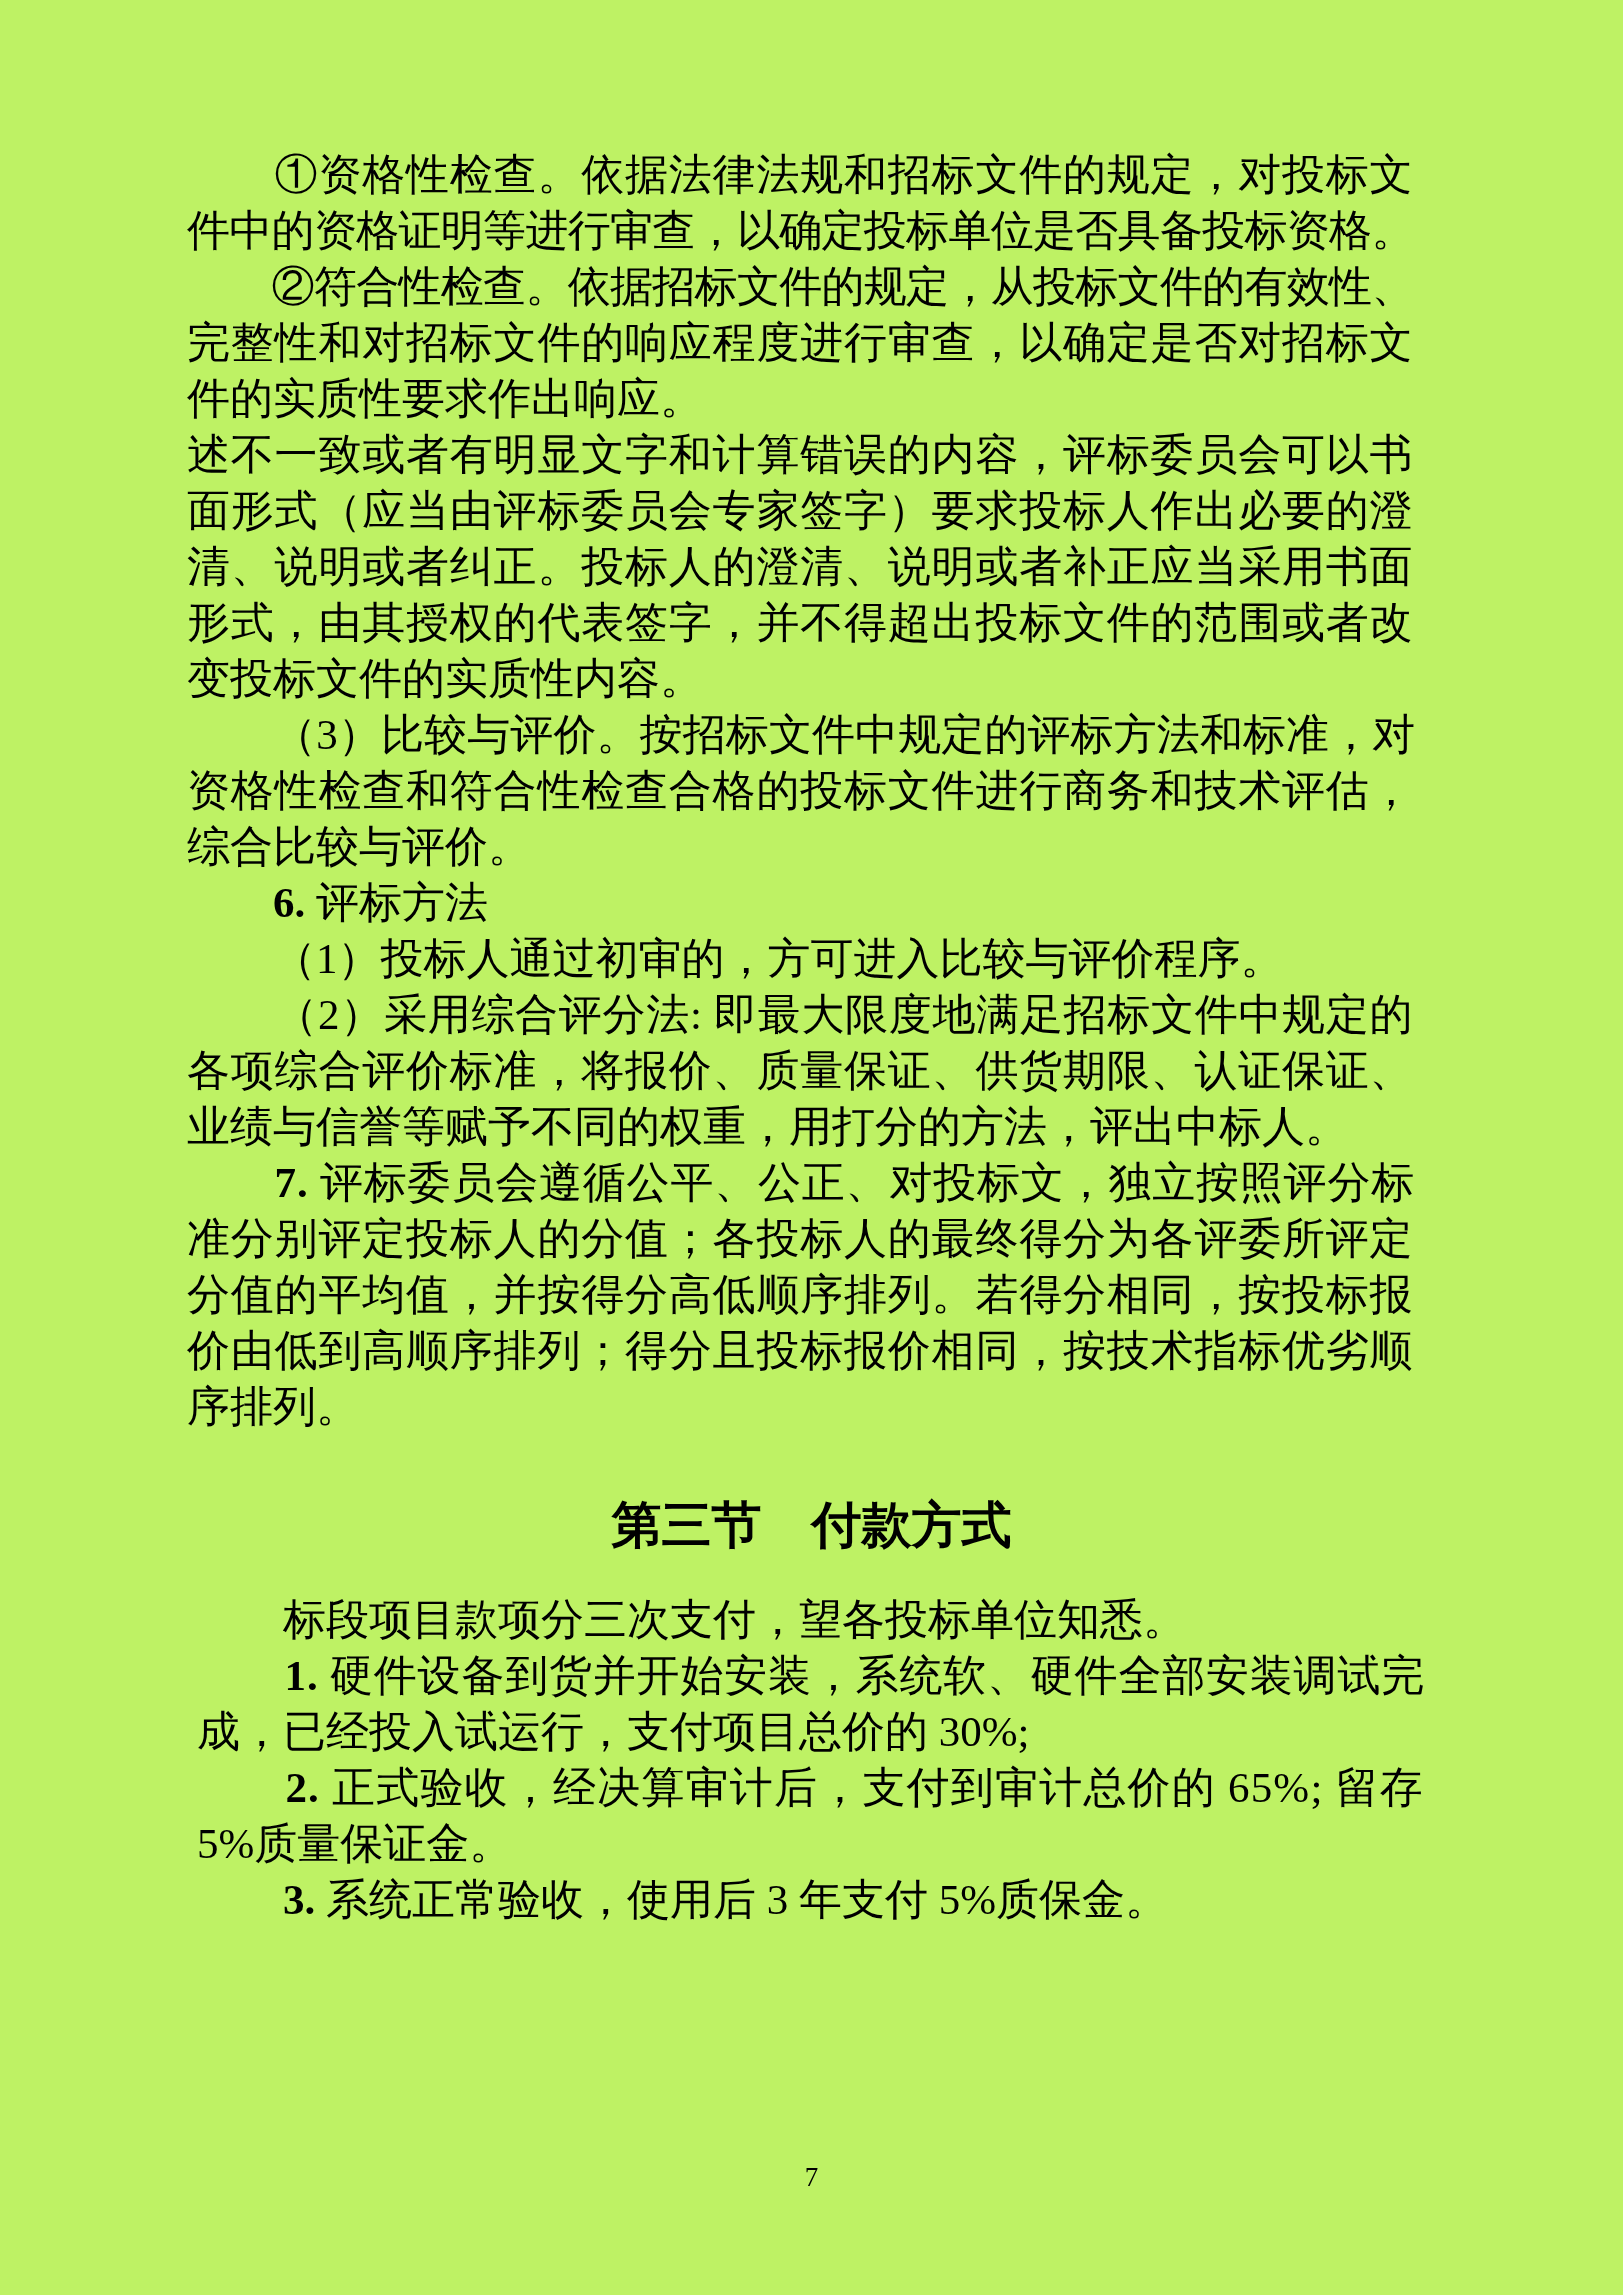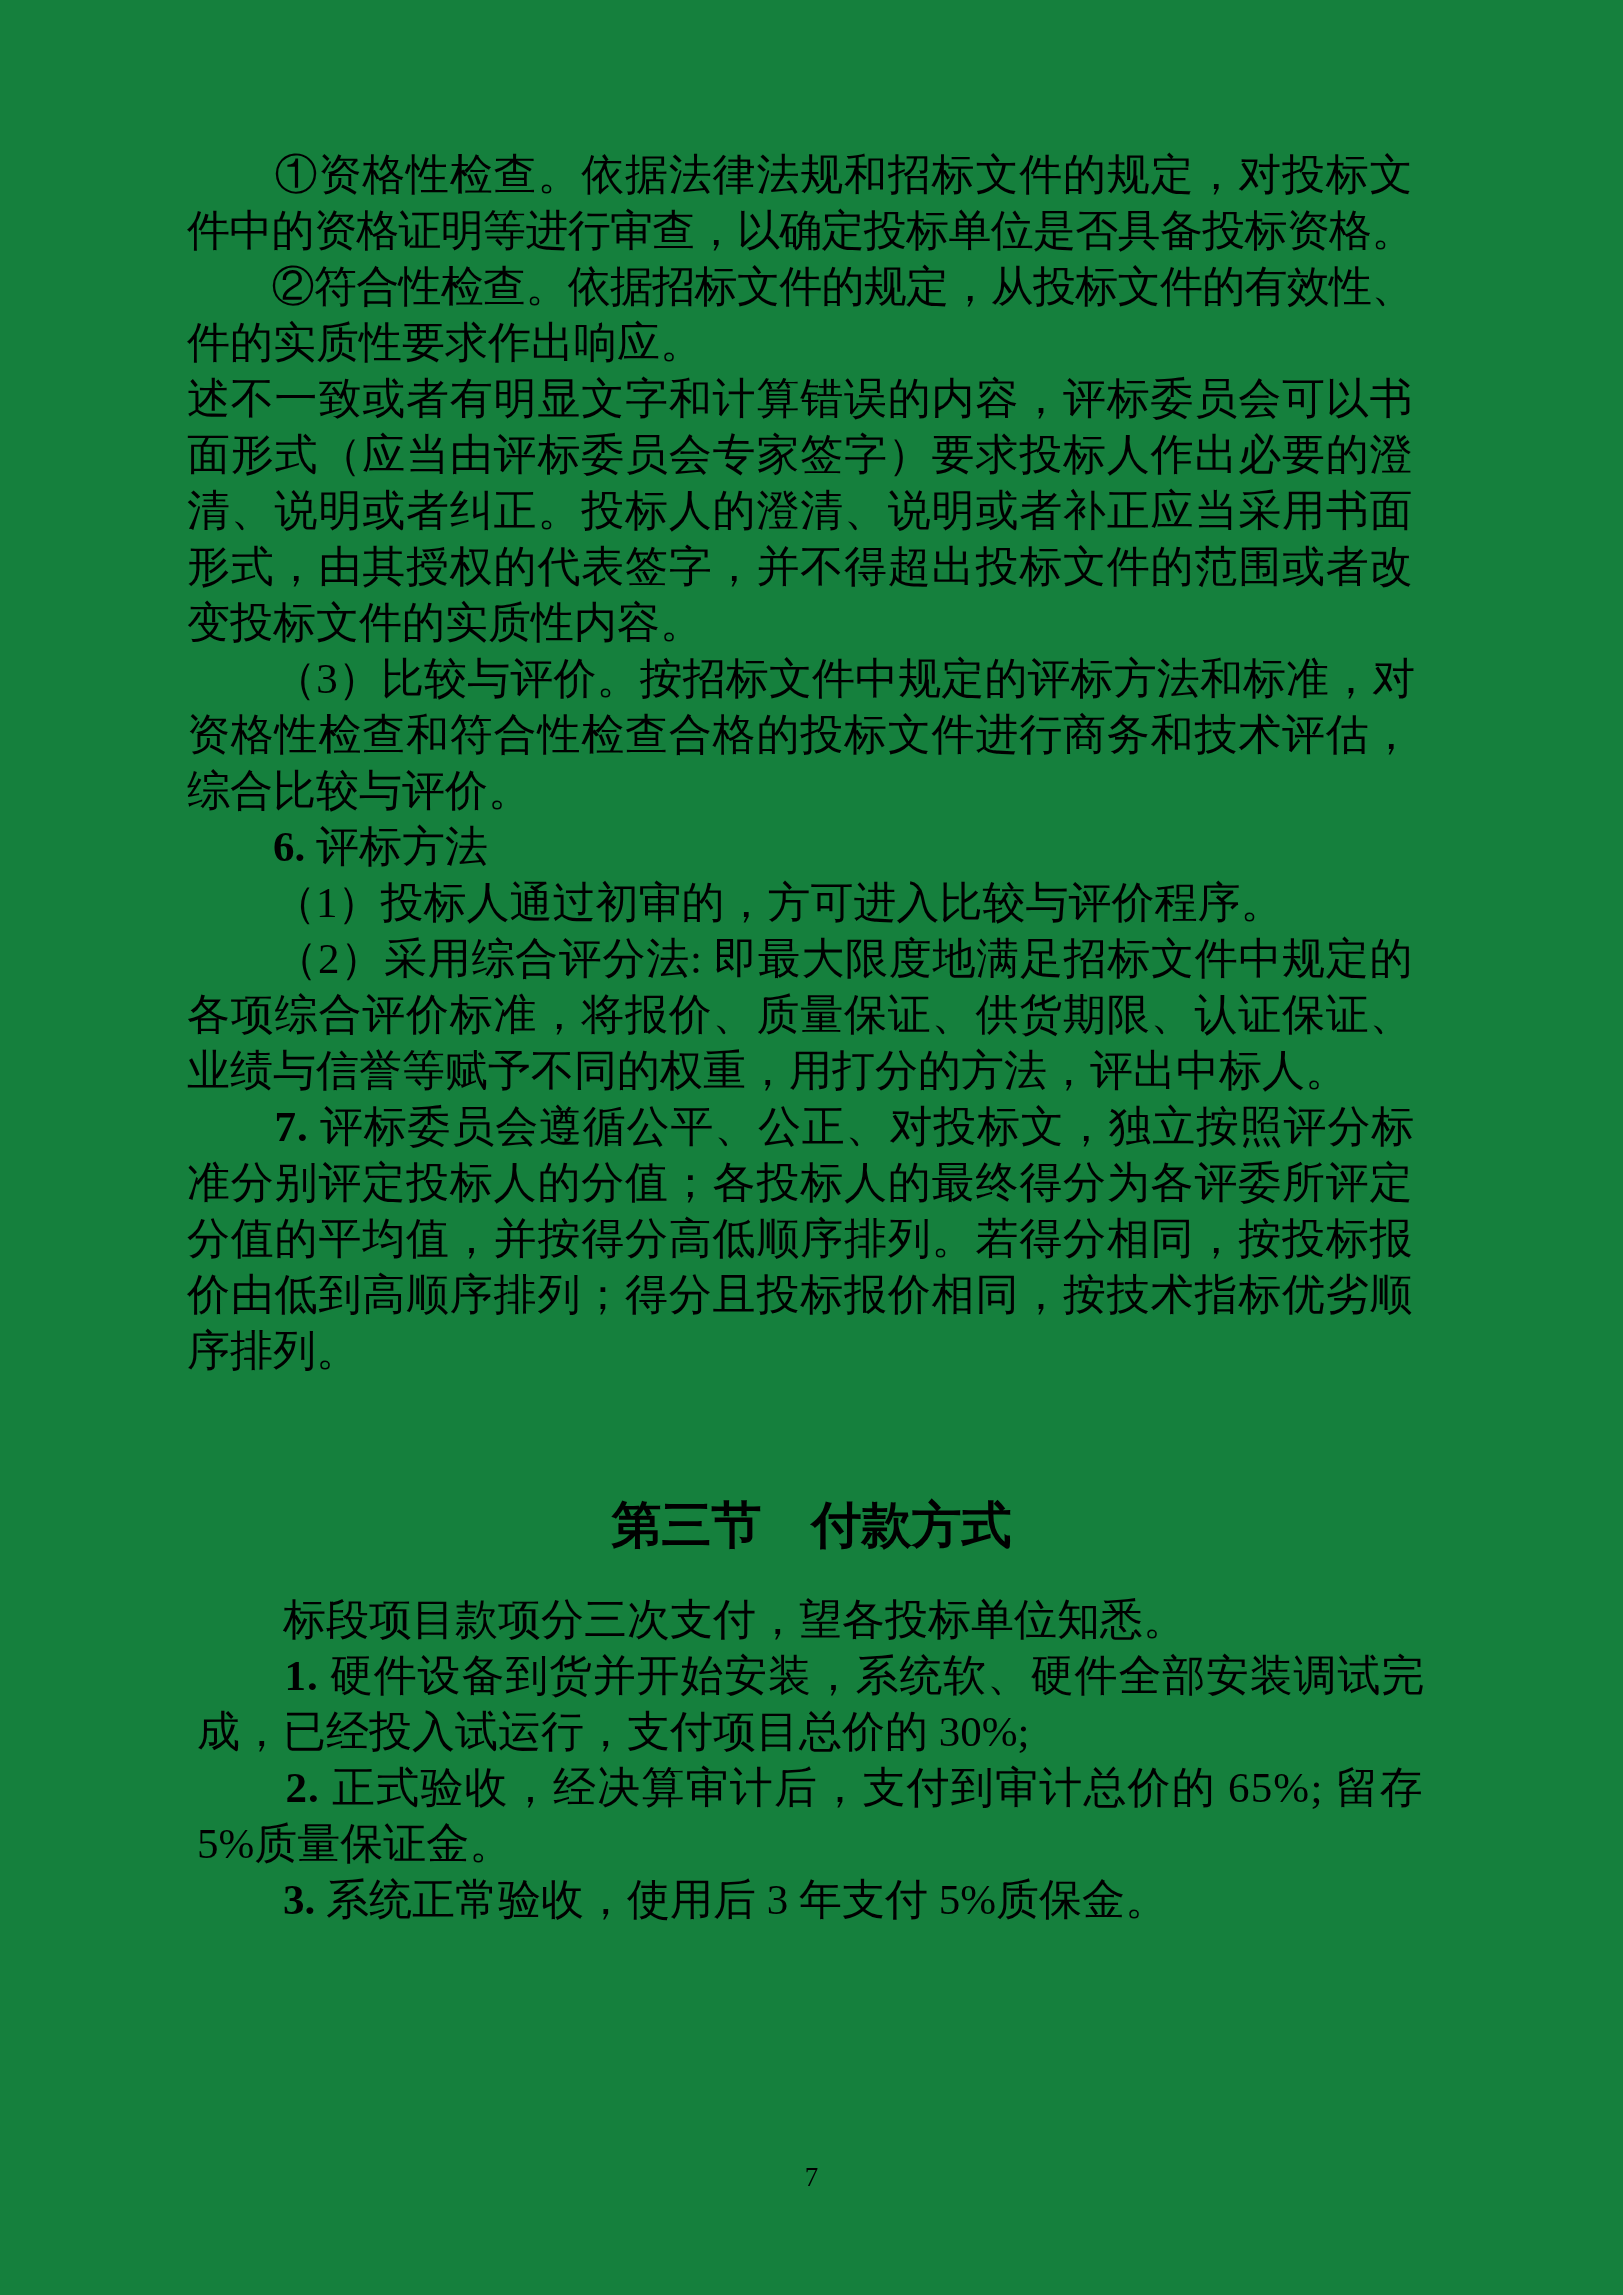--- a/index.html
+++ b/index.html
@@ -4,21 +4,21 @@
 <style>
   html, body {
     margin: 0;
     padding: 0;
     background: #ffffff;
   }
   .page {
     position: relative;
     width: 1623px;
     height: 2295px;
-    background: #15803d;
+    background: #bef264;
     overflow: hidden;
     font-family: "Liberation Serif", "DejaVu Serif", serif;
     color: #000000;
   }
   .text-block {
     position: absolute;
     left: 187px;
     width: 1225px;
   }
   .text-block-top { top: 147px; }
@@ -63,20 +63,21 @@
 </style>
 </head>
 <body>
 
 <div class="page">
 
   <div class="text-block text-block-top">
       <div class="line justify" style="letter-spacing: 0.8px;"><span class="seg-wrap"><span class="seg">　　①资格性检查。依据法律法规和招标文件的规定，对投标文</span></span></div>
       <div class="line justify" style="letter-spacing: -0.7px;"><span class="seg-wrap"><span class="seg">件中的资格证明等进行审查，以确定投标单位是否具备投标资格。</span></span></div>
       <div class="line justify" style="letter-spacing: -0.7px;"><span class="seg-wrap"><span class="seg">　　②符合性检查。依据招标文件的规定，从投标文件的有效性、</span></span></div>
+      <div class="line justify" style="letter-spacing: 0.8px;"><span class="seg-wrap"><span class="seg">完整性和对招标文件的响应程度进行审查，以确定是否对招标文</span></span></div>
       <div class="line"><span class="seg-wrap"><span class="seg">件的实质性要求作出响应。</span></span></div>
       <div class="line justify" style="letter-spacing: 0.8px;"><span class="seg-wrap"><span class="seg">述不一致或者有明显文字和计算错误的内容，评标委员会可以书</span></span></div>
       <div class="line justify" style="letter-spacing: 0.8px;"><span class="seg-wrap"><span class="seg">面形式（应当由评标委员会专家签字）要求投标人作出必要的澄</span></span></div>
       <div class="line justify" style="letter-spacing: 0.8px;"><span class="seg-wrap"><span class="seg">清、说明或者纠正。投标人的澄清、说明或者补正应当采用书面</span></span></div>
       <div class="line justify" style="letter-spacing: 0.8px;"><span class="seg-wrap"><span class="seg">形式，由其授权的代表签字，并不得超出投标文件的范围或者改</span></span></div>
       <div class="line"><span class="seg-wrap"><span class="seg">变投标文件的实质性内容。</span></span></div>
       <div class="line justify" style="letter-spacing: 0.1px;"><span class="seg-wrap"><span class="seg">　　（3）比较与评价。按招标文件中规定的评标方法和标准，对</span></span></div>
       <div class="line justify" style="letter-spacing: 0.8px;"><span class="seg-wrap"><span class="seg">资格性检查和符合性检查合格的投标文件进行商务和技术评估，</span></span></div>
       <div class="line"><span class="seg-wrap"><span class="seg">综合比较与评价。</span></span></div>
       <div class="line"><span class="seg-wrap"><span class="seg">　　</span><span class="seg bold">6.</span><span class="seg"> 评标方法</span></span></div>

